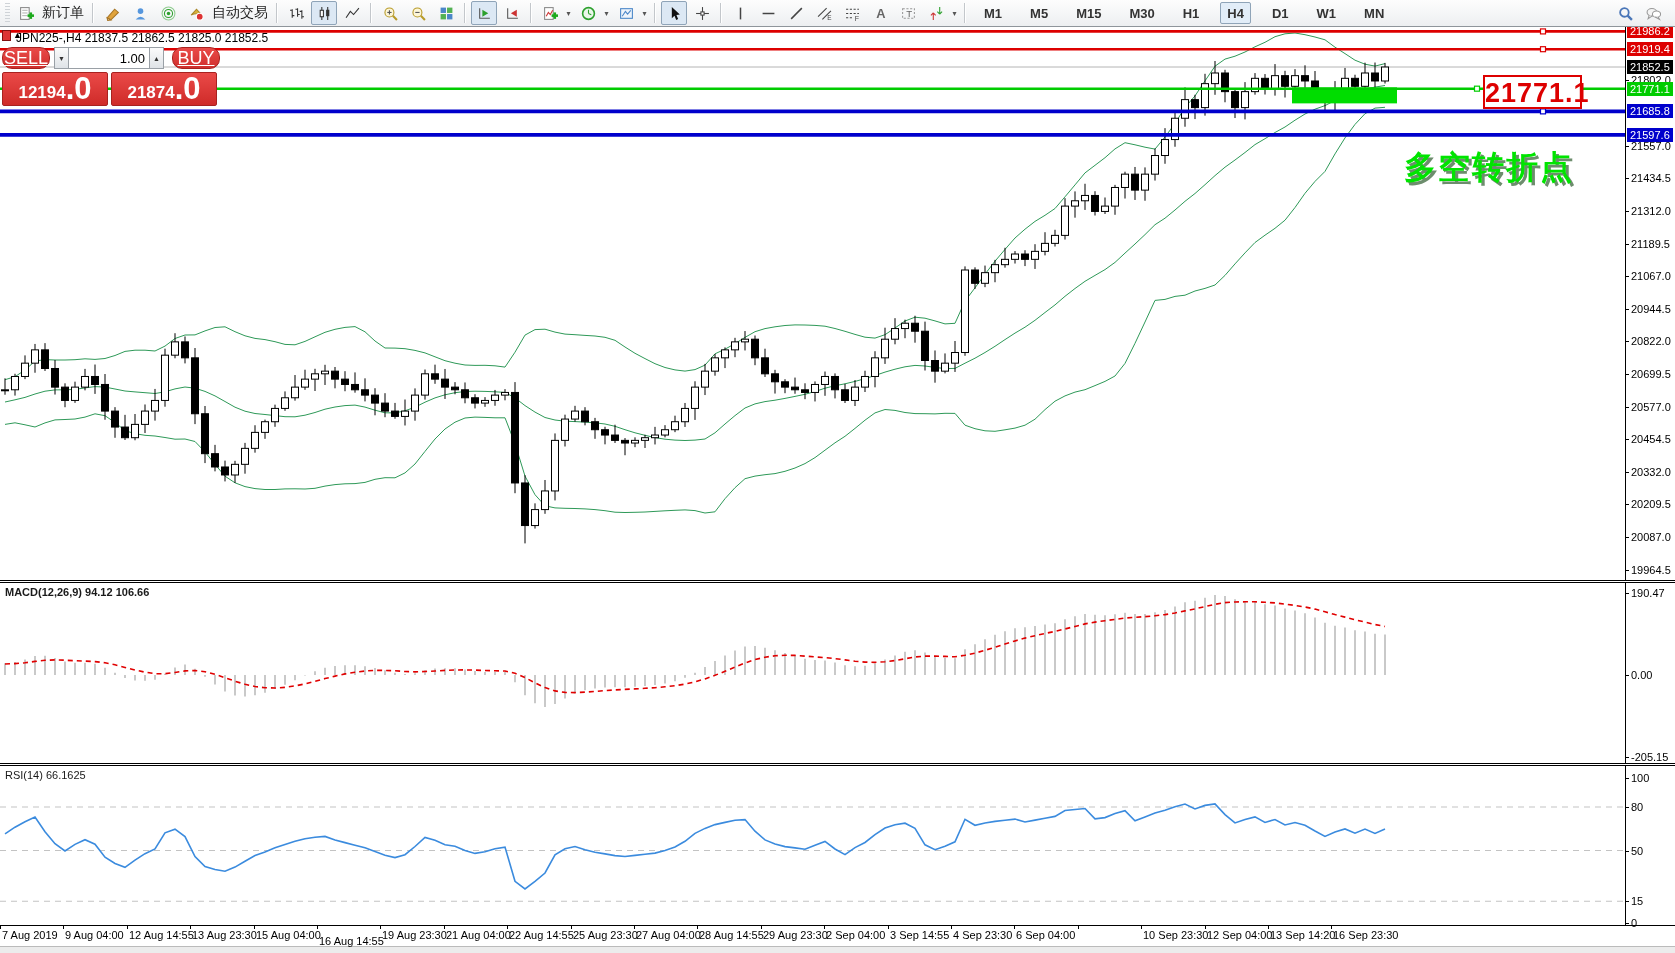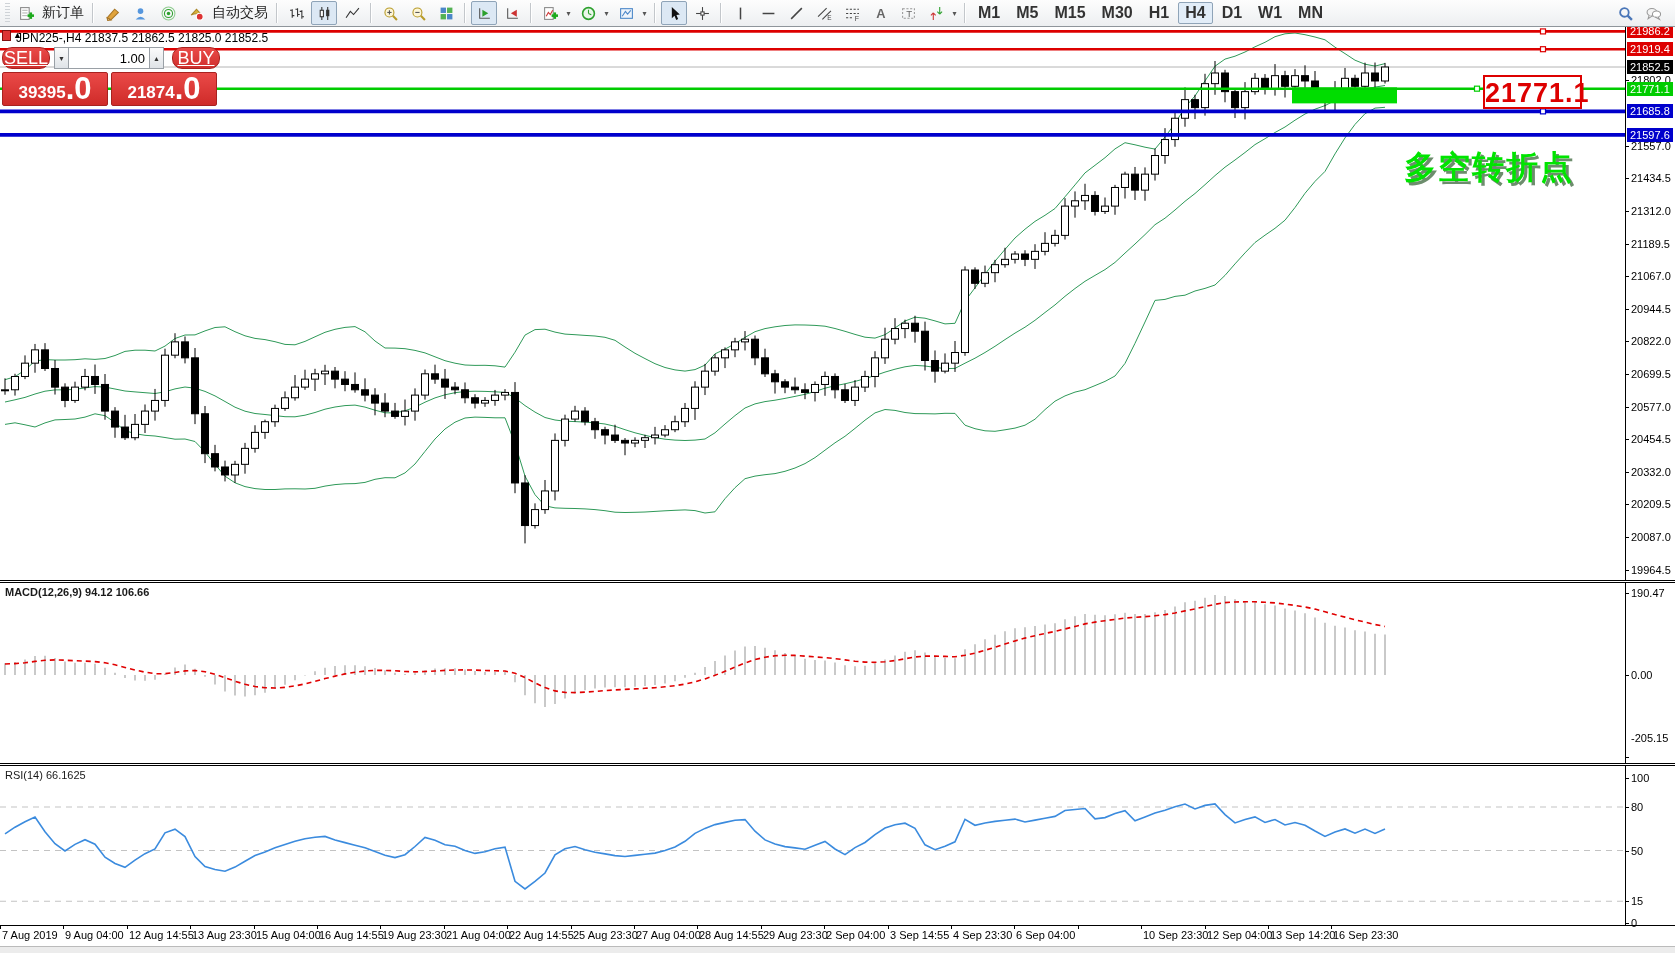--- a/index.html
+++ b/index.html
@@ -10,22 +10,22 @@
            background:linear-gradient(#fdfdfd,#edeff1);border-bottom:1px solid #8f959b;
            display:flex;align-items:center;padding-left:3px;box-sizing:border-box;z-index:50;}
   .tb-btn{min-width:24px;height:22px;display:flex;align-items:center;justify-content:center;
           border:1px solid transparent;border-radius:2px;margin:0 1px;cursor:default;}
   .tb-btn.pressed{border-color:#8fa4b8;background:#dce8f4;}
   .tb-dd{width:9px;height:22px;display:flex;align-items:center;justify-content:center;
          font-size:8px;color:#555;margin-right:1px;}
   .tb-sep{width:1px;height:20px;background:#c3c7cb;border-right:1px solid #fff;margin:0 4px;}
   .tb-grip{width:5px;height:20px;margin:0 2px;background:repeating-linear-gradient(#cfd3d7 0 1px,transparent 1px 3px);}
   .tb-text{font-size:14px;color:#222;margin:0 4px 0 2px;white-space:nowrap;}
-  .tf-btn{height:20px;padding:0 6px;display:flex;align-items:center;font-size:16px;font-weight:bold;
-          color:#333;border:1px solid transparent;margin:0 1px;border-radius:2px;}
+  .tf-btn{height:20px;padding:0 6px;display:flex;align-items:center;font-size:13px;font-weight:bold;
+          color:#333;border:1px solid transparent;margin:0 7px;border-radius:2px;}
   .tf-btn.active{border-color:#8fa4b8;background:#e2edf8;}
   .tb-spacer{flex:1;}
   
   .pane-sep{position:absolute;left:0;width:1675px;height:3px;background:#fff;
             border-top:1px solid #000;border-bottom:1px solid #000;box-sizing:border-box;z-index:20;}
   #axis-vline{position:absolute;left:1625px;top:27px;width:1px;height:899px;background:#000;z-index:18;}
   #time-axis-line{position:absolute;left:0;top:925px;width:1675px;height:1px;background:#000;z-index:18;}
   #bottom-strip{position:absolute;left:0;top:946px;width:1675px;height:7px;background:#ececec;border-top:1px solid #bbb;}
   svg.layer{position:absolute;left:0;z-index:5;}
   .chart-title{position:absolute;left:16px;top:31px;font-size:12px;color:#000;z-index:30;white-space:nowrap;}
@@ -744,21 +744,21 @@
     <div class="tp-btn">SELL</div>
     <div style="width:4px;"></div>
     <div class="tp-spin">▼</div>
     <input class="tp-input" value="1.00" style="">
     <div class="tp-spin">▲</div>
     <div class="tp-gap"></div>
     <div class="tp-btn">BUY</div>
   </div>
   <div class="tp-row2">
     <div class="tp-price">
-      <span class="tp-main">39395</span>
+      <span class="tp-main">12194</span>
         <span class="tp-big">.0</span>
     </div>
     <div class="tp-price">
       <span class="tp-main">21874</span>
         <span class="tp-big">.0</span>
     </div>
   </div>
 </div>
 
 <div class="callout">21771.1</div>
@@ -798,21 +798,21 @@
 <div class="tick-label" style="top: 498px;">20209.5</div>
 <div class="tick-dash" style="top: 537px;"></div>
 <div class="tick-label" style="top: 531px;">20087.0</div>
 <div class="tick-dash" style="top: 570px;"></div>
 <div class="tick-label" style="top: 564px;">19964.5</div>
 <div class="tick-dash" style="top: 593px;"></div>
 <div class="ind-axis-label" style="top: 587px;">190.47</div>
 <div class="tick-dash" style="top: 675px;"></div>
 <div class="ind-axis-label" style="top: 669px;">0.00</div>
 <div class="tick-dash" style="top: 757px;"></div>
-<div class="ind-axis-label" style="top: 732px;">-205.15</div>
+<div class="ind-axis-label" style="top: 751px;">-205.15</div>
 <div class="tick-dash" style="top: 778px;"></div>
 <div class="ind-axis-label" style="top: 772px;">100</div>
 <div class="tick-dash" style="top: 807px;"></div>
 <div class="ind-axis-label" style="top: 801px;">80</div>
 <div class="tick-dash" style="top: 851px;"></div>
 <div class="ind-axis-label" style="top: 845px;">50</div>
 <div class="tick-dash" style="top: 901px;"></div>
 <div class="ind-axis-label" style="top: 895px;">15</div>
 <div class="tick-dash" style="top: 923px;"></div>
 <div class="ind-axis-label" style="top: 917px;">0</div>
@@ -820,21 +820,21 @@
 <div class="time-label" style="left: 2px;">7 Aug 2019</div>
 <div class="time-tick" style="left: 63px;"></div>
 <div class="time-label" style="left: 65px;">9 Aug 04:00</div>
 <div class="time-tick" style="left: 127px;"></div>
 <div class="time-label" style="left: 129px;">12 Aug 14:55</div>
 <div class="time-tick" style="left: 190px;"></div>
 <div class="time-label" style="left: 192px;">13 Aug 23:30</div>
 <div class="time-tick" style="left: 254px;"></div>
 <div class="time-label" style="left: 256px;">15 Aug 04:00</div>
 <div class="time-tick" style="left: 317px;"></div>
-<div class="time-label" style="left: 319px;">16 Aug 14:55</div>
+<div class="time-label" style="left: 319px; margin-top: 6px;">16 Aug 14:55</div>
 <div class="time-tick" style="left: 380px;"></div>
 <div class="time-label" style="left: 382px;">19 Aug 23:30</div>
 <div class="time-tick" style="left: 444px;"></div>
 <div class="time-label" style="left: 446px;">21 Aug 04:00</div>
 <div class="time-tick" style="left: 507px;"></div>
 <div class="time-label" style="left: 509px;">22 Aug 14:55</div>
 <div class="time-tick" style="left: 571px;"></div>
 <div class="time-label" style="left: 573px;">25 Aug 23:30</div>
 <div class="time-tick" style="left: 634px;"></div>
 <div class="time-label" style="left: 636px;">27 Aug 04:00</div>

